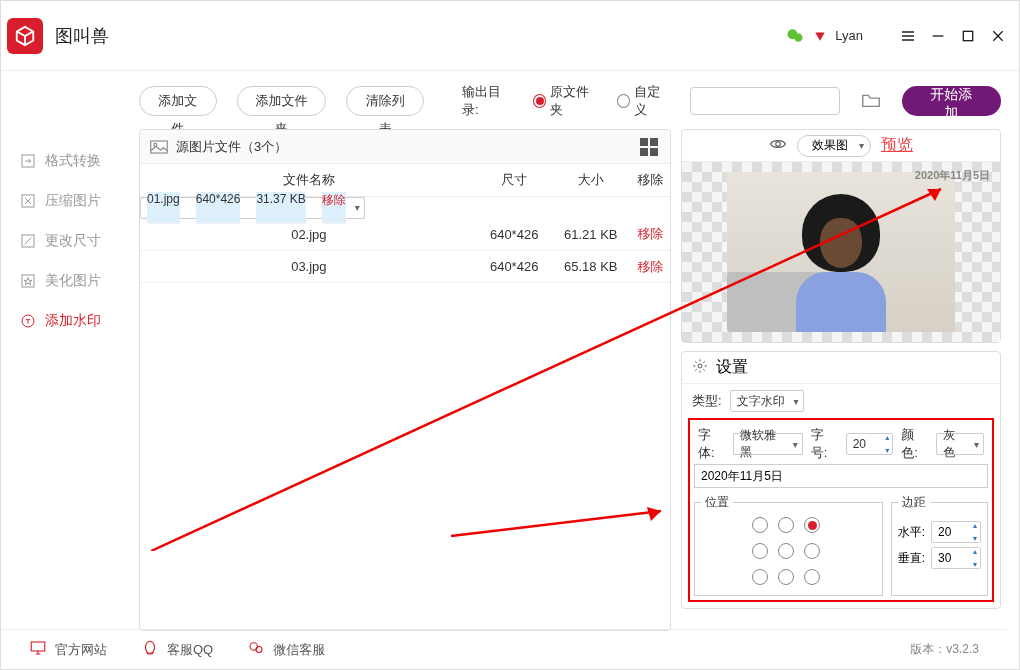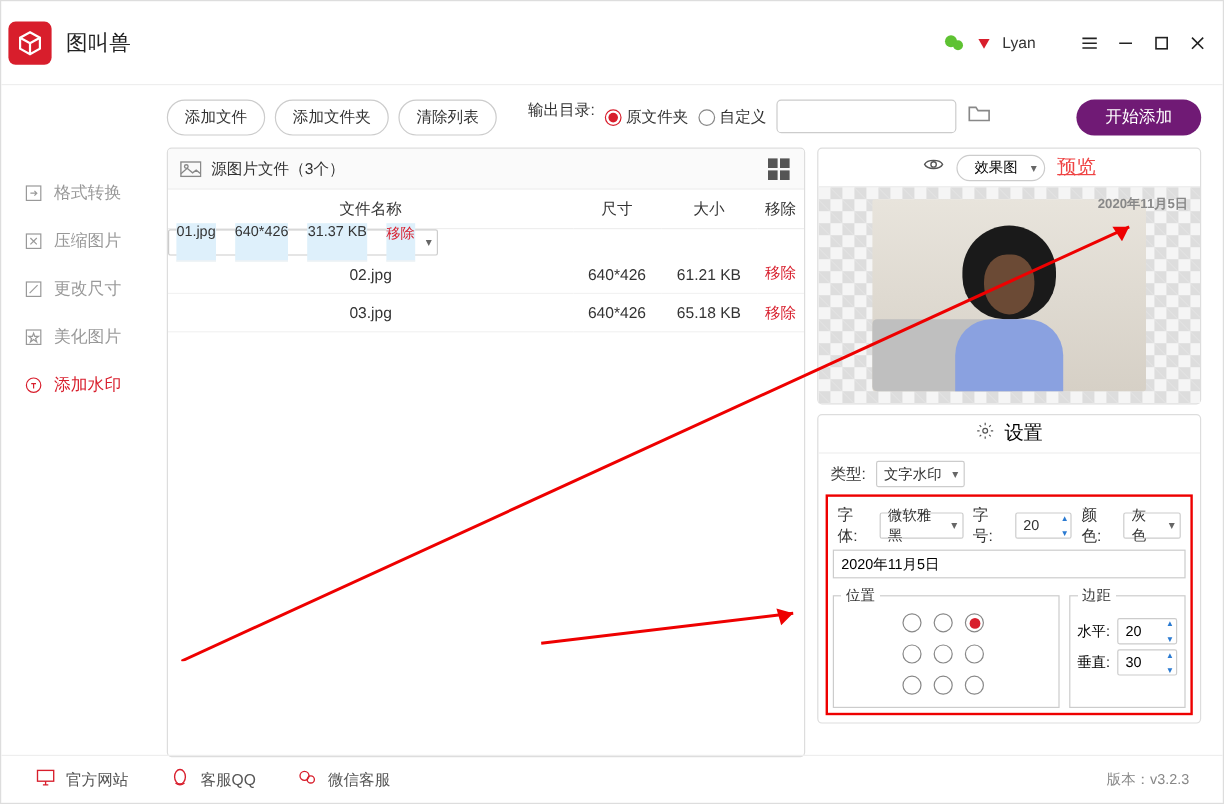--- a/index.html
+++ b/index.html
@@ -17,21 +17,21 @@
   .win-btn svg { width: 16px; height: 16px; stroke: #222; stroke-width: 2; fill: none; }
 
   .main { display: flex; height: 560px; }
   .sidebar { width: 130px; padding-top: 70px; }
   .side-item { height: 40px; display: flex; align-items: center; padding-left: 18px; font-size: 14px; color: #999; gap: 8px; cursor: pointer; }
   .side-item.active { color: #d81e2c; }
   .side-icon { width: 18px; height: 18px; display: inline-flex; align-items: center; justify-content: center; }
   .side-icon svg { width: 16px; height: 16px; stroke: currentColor; fill: none; stroke-width: 1.5; }
 
   .content { flex: 1; padding: 12px 18px 0 8px; display: flex; flex-direction: column; gap: 10px; }
-  .toolbar { display: flex; gap: 8px; }
+  .toolbar { display: flex; align-items: center; gap: 20px; }
   .tb-btn { height: 30px; padding: 0 14px; border: 1px solid #ccc; border-radius: 15px; background: #fff; font-size: 13px; color: #333; cursor: pointer; line-height: 28px; }
   .tb-label { font-size: 13px; color: #333; margin-left: 18px; }
   .radio { display: inline-flex; align-items: center; gap: 4px; font-size: 13px; color: #333; cursor: pointer; }
   .radio .dot { width: 14px; height: 14px; border: 1px solid #888; border-radius: 50%; display: inline-flex; align-items: center; justify-content: center; }
   .radio.selected .dot { border-color: #d81e2c; }
   .radio.selected .dot::after { content: ""; width: 8px; height: 8px; border-radius: 50%; background: #d81e2c; }
   .out-input { height: 28px; width: 150px; border: 1px solid #ccc; border-radius: 4px; }
   .folder-btn { width: 24px; height: 24px; cursor: pointer; }
   .folder-btn svg { stroke: #888; fill: none; stroke-width: 1.5; width: 22px; height: 22px; }
   .start-btn { height: 30px; padding: 0 24px; background: #701a75; color: #fff; border: none; border-radius: 15px; font-size: 14px; cursor: pointer; margin-left: auto; }
@@ -64,39 +64,39 @@
   }
   .photo { position: absolute; left: 45px; right: 45px; top: 10px; bottom: 10px; background: linear-gradient(180deg,#e8e4dc 0%,#d6d0c6 100%); border-radius: 2px; }
   .person { position: absolute; left: 50%; top: 22px; transform: translateX(-50%); }
   .hair { width: 78px; height: 78px; background: #1a1a1a; border-radius: 50% 50% 45% 45%; }
   .face { position: absolute; left: 50%; top: 24px; transform: translateX(-50%); width: 42px; height: 50px; background: #6b4a35; border-radius: 45% 45% 50% 50%; }
   .body { position: absolute; left: 50%; top: 78px; transform: translateX(-50%); width: 90px; height: 60px; background: #8aa1e0; border-radius: 30px 30px 0 0; }
   .laptop { position: absolute; left: 0; bottom: 0; width: 120px; height: 60px; background: #bfbfbf; border-radius: 4px; }
   .wm-date { position: absolute; top: 6px; right: 10px; font-size: 11px; font-weight: bold; color: #888; }
 
   .settingsbox { border: 1px solid #ddd; border-radius: 4px; padding-bottom: 6px; }
-  .settings-head { height: 32px; display: flex; align-items: center; gap: 8px; padding: 0 10px; border-bottom: 1px solid #eee; justify-content: center; }
+  .settings-head { height: 32px; display: flex; align-items: center; gap: 8px; padding: 0 10px; border-bottom: 1px solid #eee; }
   .gear-ico svg { width: 16px; height: 16px; stroke: #555; fill: none; stroke-width: 1.5; }
   .setting-row { display: flex; align-items: center; gap: 8px; padding: 6px 10px; font-size: 13px; color: #333; }
   .sel { height: 22px; border: 1px solid #ccc; border-radius: 2px; padding: 0 18px 0 6px; font-size: 12px; position: relative; display: inline-flex; align-items: center; background: #fff; gap: 16px; }
   .sel::after { content: "▾"; position: absolute; right: 4px; font-size: 10px; color: #666; }
   .spin { position: relative; height: 22px; border: 1px solid #ccc; border-radius: 2px; width: 50px; display: flex; align-items: center; padding: 0 14px 0 6px; font-size: 12px; }
   .spin::before { content: "▴"; position: absolute; right: 3px; top: -1px; font-size: 8px; color: #2a7ad1; }
   .spin::after { content: "▾"; position: absolute; right: 3px; bottom: -1px; font-size: 8px; color: #2a7ad1; }
   .redframe { border: 2px solid #e00; margin: 0 6px; padding: 4px; }
   .wm-text-input { width: 100%; height: 24px; border: 1px solid #ccc; font-size: 12px; padding: 0 6px; }
   .fieldsets { display: flex; gap: 8px; margin-top: 6px; }
   fieldset { border: 1px solid #ccc; padding: 6px; font-size: 12px; }
   fieldset legend { padding: 0 4px; color: #333; }
   .posgrid { display: grid; grid-template-columns: repeat(3,20px); grid-template-rows: repeat(3,20px); gap: 6px; }
   .posdot { width: 16px; height: 16px; border: 1px solid #888; border-radius: 50%; display: flex; align-items: center; justify-content: center; cursor: pointer; }
   .posdot.on::after { content: ""; width: 9px; height: 9px; border-radius: 50%; background: #d81e2c; }
   .marginrow { display: flex; align-items: center; gap: 6px; margin: 4px 0; }
 
-  .footer { position: absolute; left: 0; right: 0; bottom: 0; height: 40px; border-top: 1px solid #eee; display: flex; align-items: center; padding: 0 28px; gap: 34px; font-size: 13px; color: #555; }
+  .footer { position: absolute; left: 0; right: 12px; bottom: 0; height: 40px; border-top: 1px solid #eee; display: flex; align-items: center; padding: 0 28px; gap: 34px; font-size: 13px; color: #555; }
   .foot-item { display: flex; align-items: center; gap: 8px; cursor: pointer; }
   .foot-ico svg { width: 18px; height: 18px; stroke: #d81e2c; fill: none; stroke-width: 1.5; }
   .version { margin-left: auto; font-size: 12px; color: #888; }
 
   .arrow { position: absolute; pointer-events: none; }
   .arrow svg line { stroke: #e00; stroke-width: 2.5; }
   .arrow svg polygon { fill: #e00; }
 </style>
 </head>
 <body>

